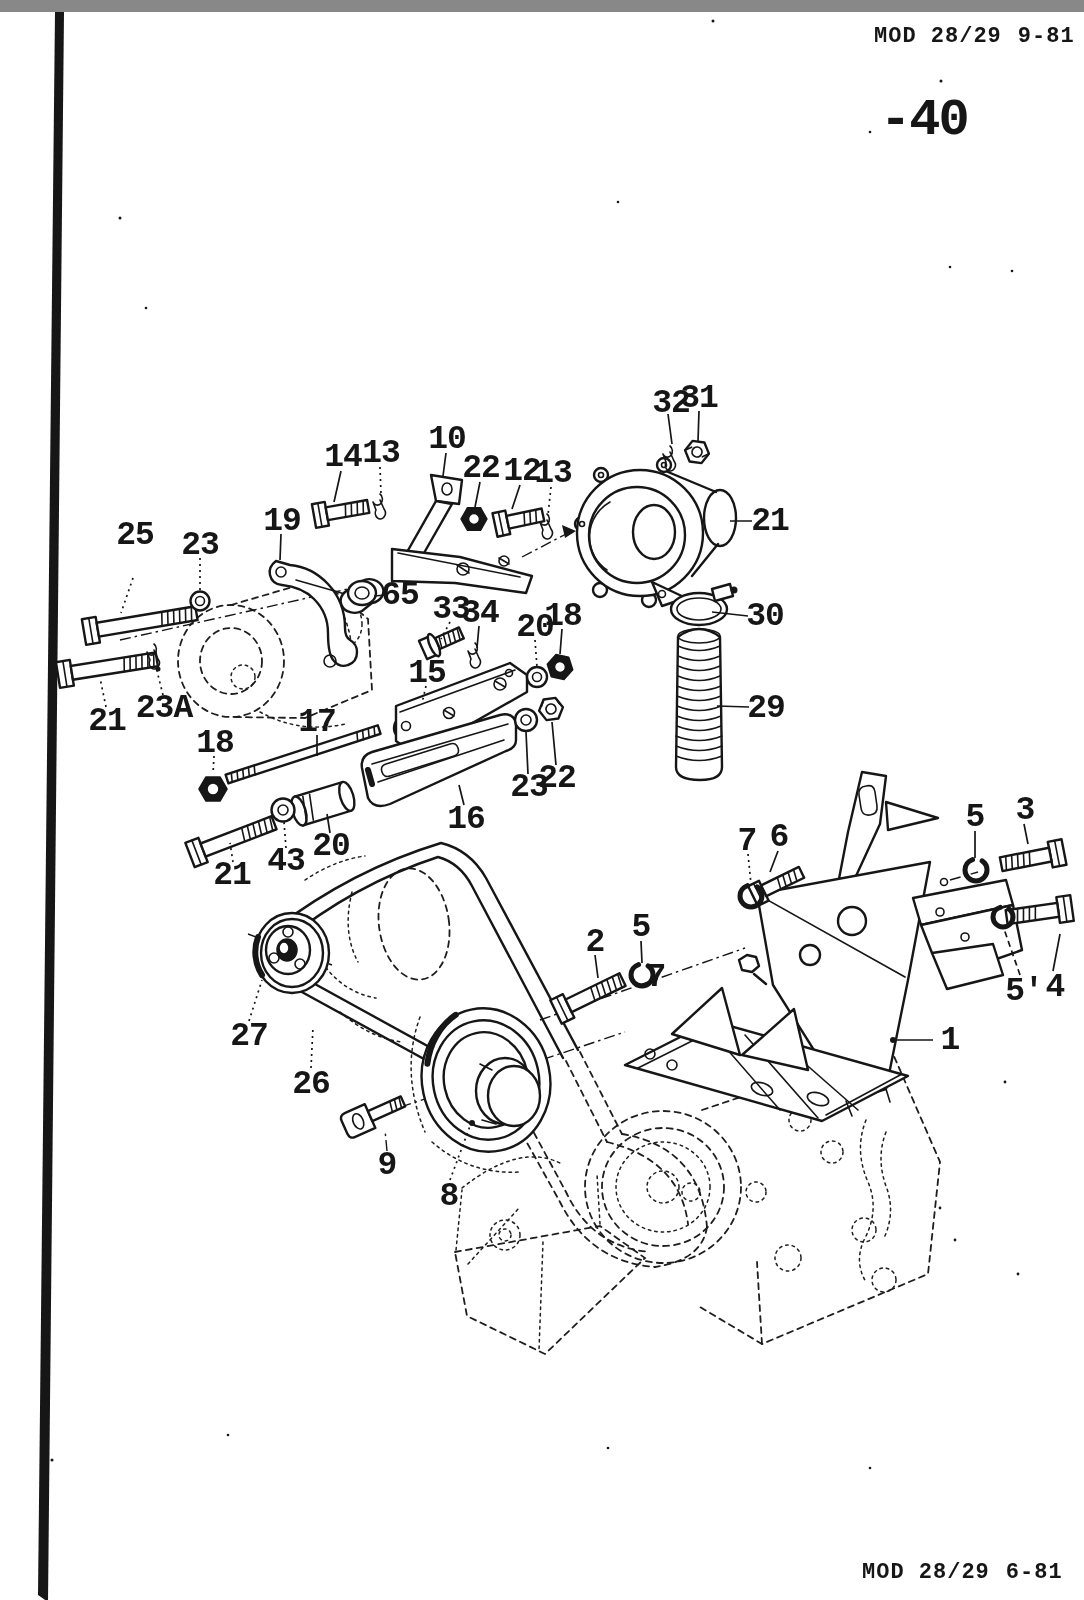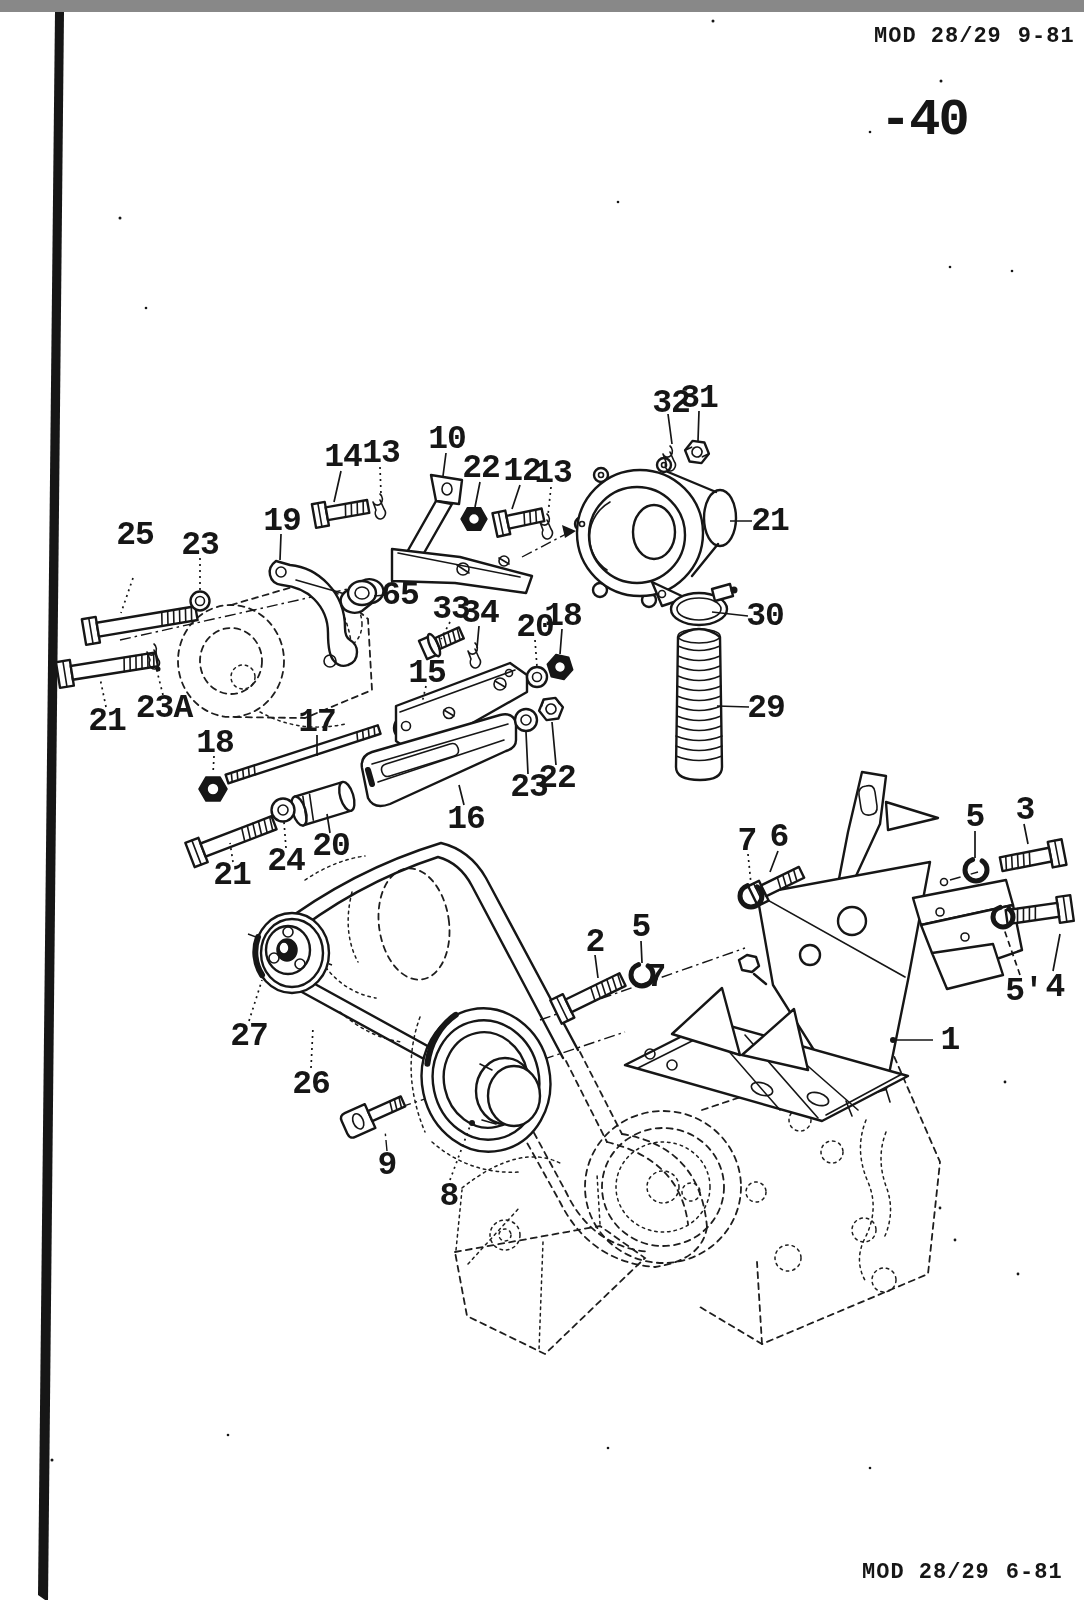--- a/index.html
+++ b/index.html
@@ -426,21 +426,21 @@
   <div class="callout" style="left:765px;top:604px">30</div>
   <div class="callout" style="left:766px;top:696px">29</div>
   <div class="callout" style="left:107px;top:709px">21</div>
   <div class="callout" style="left:164px;top:696px">23A</div>
   <div class="callout" style="left:427px;top:661px">15</div>
   <div class="callout" style="left:317px;top:710px">17</div>
   <div class="callout" style="left:215px;top:731px">18</div>
   <div class="callout" style="left:466px;top:807px">16</div>
   <div class="callout" style="left:529px;top:775px">23</div>
   <div class="callout" style="left:557px;top:766px">22</div>
-  <div class="callout" style="left:286px;top:849px">24</div>
+  <div class="callout" style="left:286px;top:849px">43</div>
   <div class="callout" style="left:331px;top:834px">20</div>
   <div class="callout" style="left:232px;top:863px">21</div>
   <div class="callout" style="left:747px;top:829px">7</div>
   <div class="callout" style="left:779px;top:825px">6</div>
   <div class="callout" style="left:975px;top:805px">5</div>
   <div class="callout" style="left:1025px;top:798px">3</div>
   <div class="callout" style="left:595px;top:930px">2</div>
   <div class="callout" style="left:641px;top:915px">5</div>
   <div class="callout" style="left:656px;top:965px">7</div>
   <div class="callout" style="left:1024px;top:979px">5′</div>

